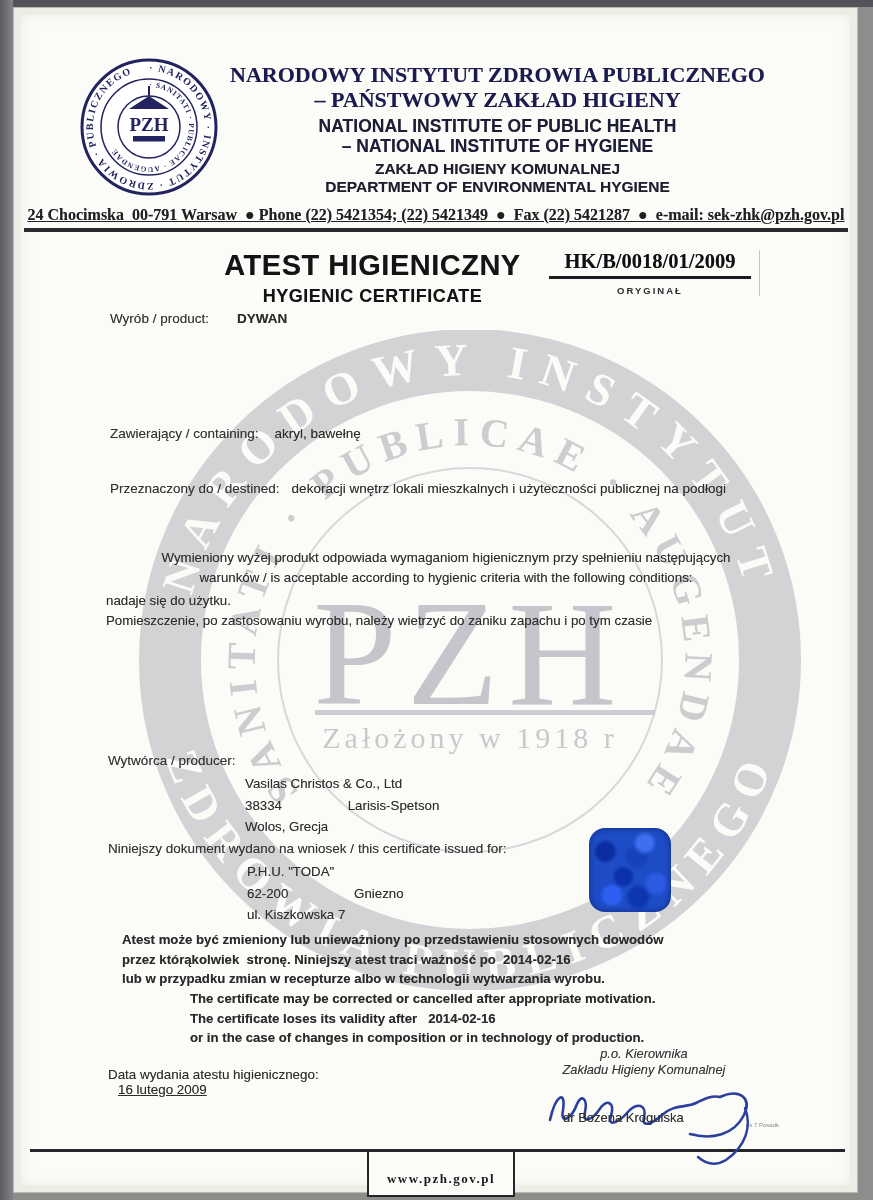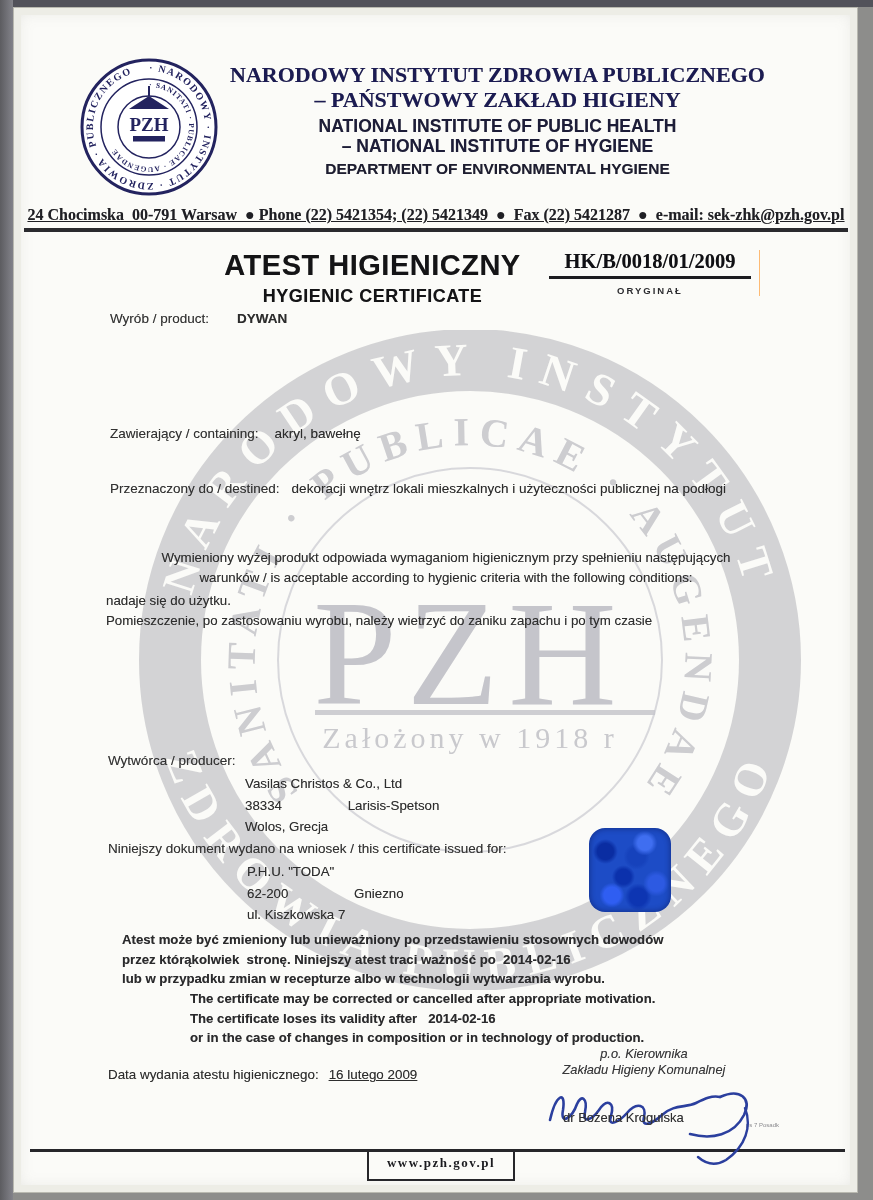--- a/index.html
+++ b/index.html
@@ -69,21 +69,21 @@
   .daterow{z-index:2;font-size:13.4px;display:flex;}
   .signoff{left:560px;top:1046px;width:168px;text-align:center;font-style:italic;
            font-size:12.8px;line-height:16px;color:#38383a;z-index:2;}
   .signame{left:563px;top:1110px;font-size:13px;color:#2f2f31;z-index:4;}
   .signote{left:746px;top:1122px;font-size:6px;color:#8a8a8e;z-index:2;}
   .sigsvg{left:540px;top:1072px;z-index:3;}
 
   .footer-rule{left:30px;top:1149px;width:815px;height:3px;background:#26262a;z-index:2;}
   .urlbox{left:367px;top:1152px;width:144px;height:24px;border:2px solid #26262a;border-top:none;
           text-align:center;font-family:"Liberation Serif",serif;font-weight:bold;font-size:13px;
-          letter-spacing:1.5px;color:#1b1b1f;padding-top:3px;z-index:2;background:#fbfbf8;}
+          letter-spacing:1.5px;color:#1b1b1f;padding-top:19px;z-index:2;background:#fbfbf8;}
 </style>
 </head>
 <body>
 
 <div class="page">
 
   <div class="abs paper"></div>
   <div class="abs edge-top"></div>
   <div class="abs edge-left"></div>
 
@@ -131,20 +131,21 @@
 
   <div class="abs hdr hdr-en soft">
     <div>NATIONAL INSTITUTE OF PUBLIC HEALTH</div>
     <div>– NATIONAL INSTITUTE OF HYGIENE</div>
   </div>
   <div class="abs hdr hdr-pl soft">
     <div>NARODOWY INSTYTUT ZDROWIA PUBLICZNEGO</div>
     <div>– PAŃSTWOWY ZAKŁAD HIGIENY</div>
   </div>
   <div class="abs hdr hdr-dept soft">
+    <div>ZAKŁAD HIGIENY KOMUNALNEJ</div>
     <div>DEPARTMENT OF ENVIRONMENTAL HYGIENE</div>
   </div>
   <div class="abs contact pre soft">24 Chocimska  00-791 Warsaw  ● Phone (22) 5421354; (22) 5421349  ●  Fax (22) 5421287  ●  e-mail: sek-zhk@pzh.gov.pl</div>
   <div class="abs contact-rule"></div>
 
   <div class="abs title-pl soft">ATEST HIGIENICZNY</div>
   <div class="abs title-en soft">HYGIENIC CERTIFICATE</div>
   <div class="abs numbox">
     <div class="cert-num soft">HK/B/0018/01/2009</div>
     <div class="orig">ORYGINAŁ</div>
@@ -202,21 +203,21 @@
     <div class="pre">Atest może być zmieniony lub unieważniony po przedstawieniu stosownych dowodów</div>
     <div class="pre">przez którąkolwiek  stronę. Niniejszy atest traci ważność po  2014-02-16</div>
     <div class="pre">lub w przypadku zmian w recepturze albo w technologii wytwarzania wyrobu.</div>
   </div>
   <div class="abs valid soft" style="left:190px;top:989px;">
     <div class="pre">The certificate may be corrected or cancelled after appropriate motivation.</div>
     <div class="pre">The certificate loses its validity after   2014-02-16</div>
     <div class="pre">or in the case of changes in composition or in technology of production.</div>
   </div>
 
-  <div class="abs daterow soft" style="left:108px;top:1067px;">
+  <div class="abs daterow soft" style="left:108px;top:1067px;flex-direction:column;">
     <span>Data wydania atestu higienicznego:</span>
     <span class="pre" style="margin-left:10px;text-decoration:underline;">16 lutego 2009</span>
   </div>
 
   <div class="abs signoff soft">
     <div>p.o. Kierownika</div>
     <div>Zakładu Higieny Komunalnej</div>
   </div>
 
   <svg class="abs sigsvg" width="250" height="95" viewBox="0 0 250 95">

